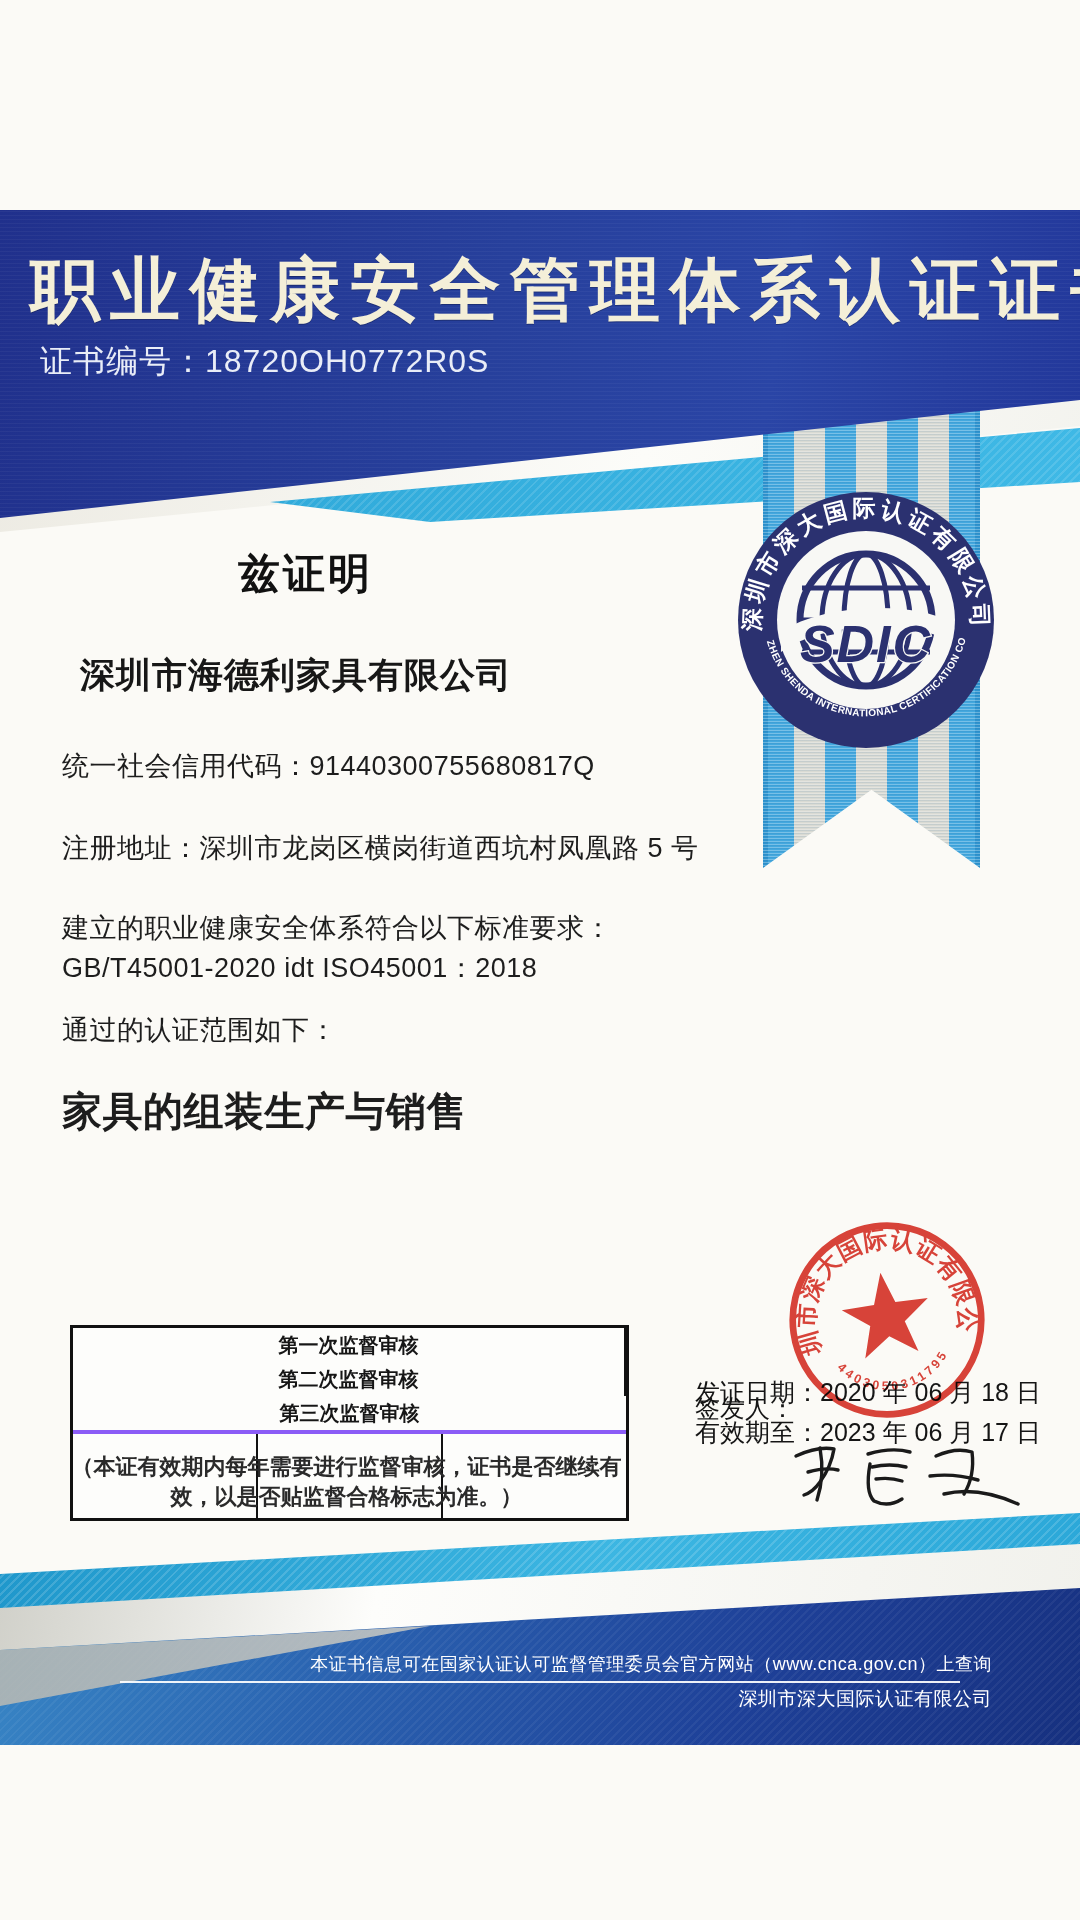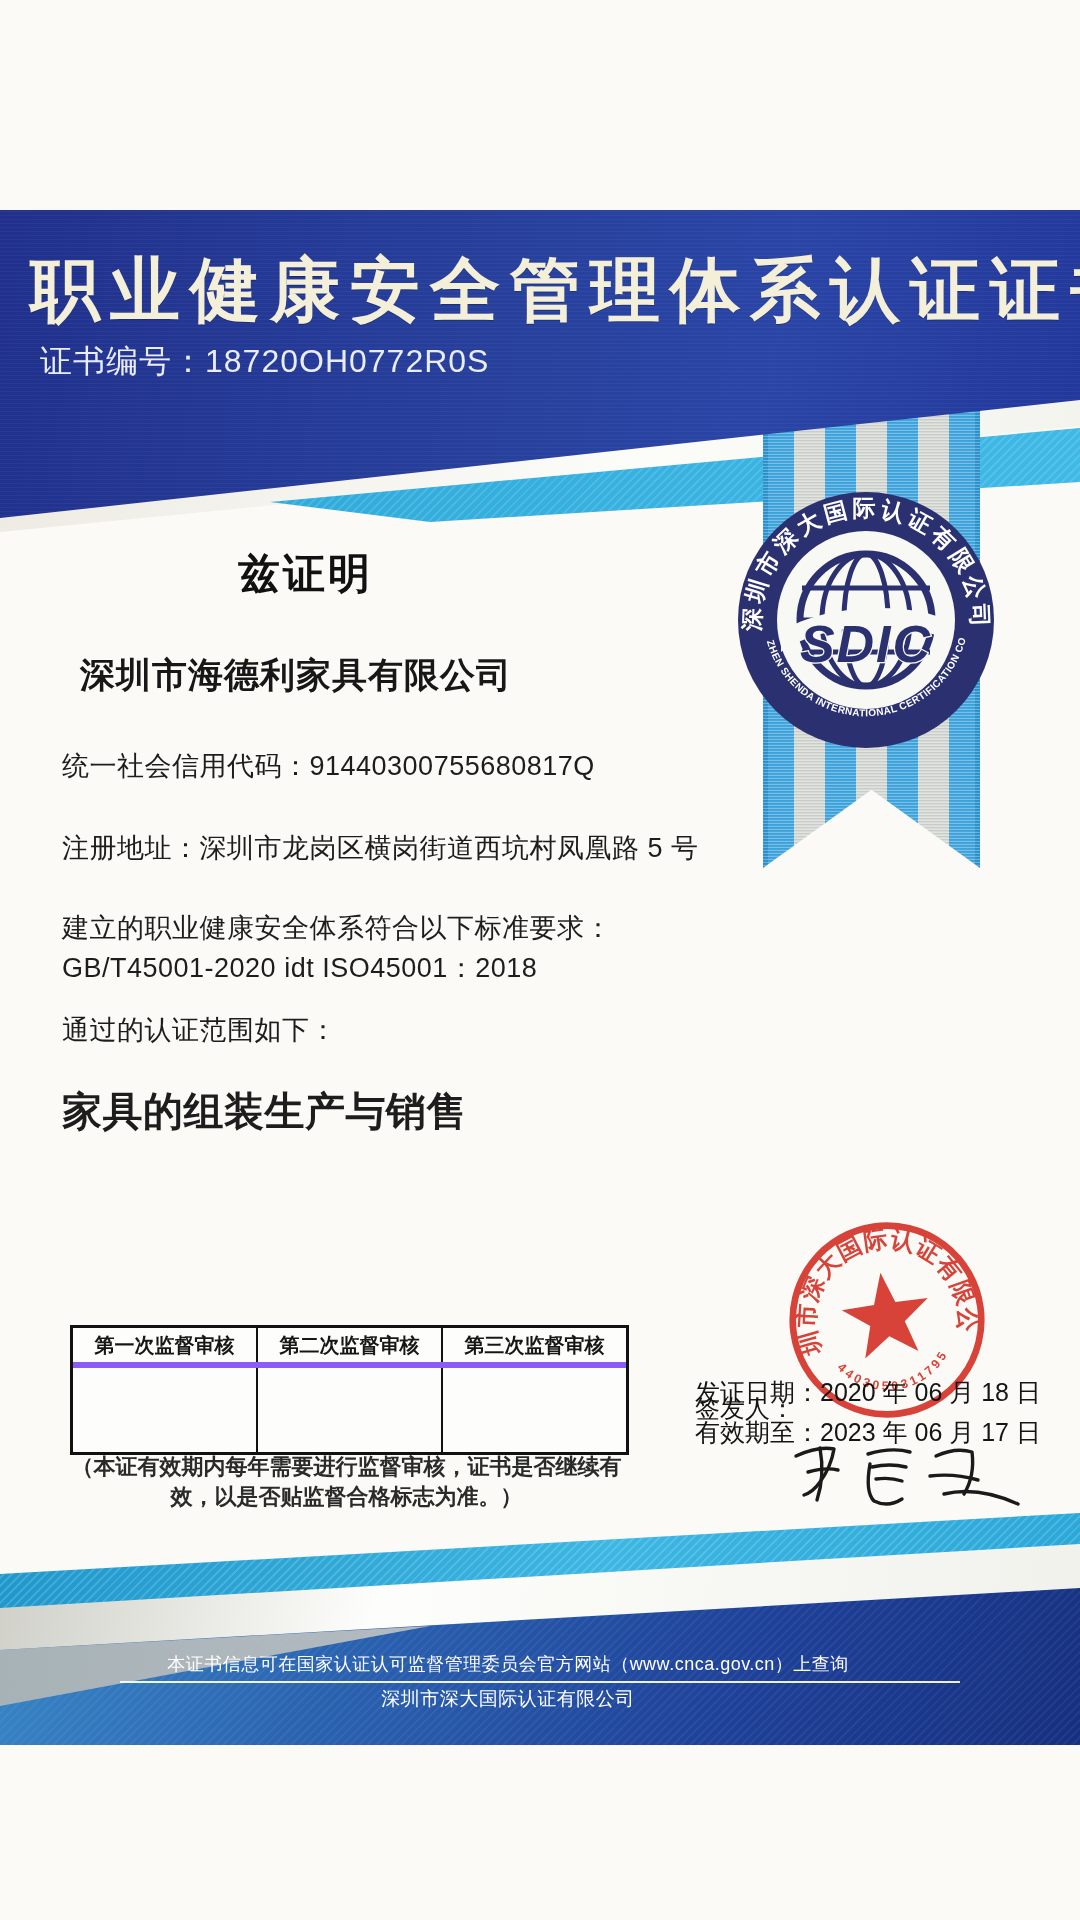--- a/index.html
+++ b/index.html
@@ -58,21 +58,21 @@
   .line{position:absolute;left:62px;font-size:27px;font-weight:500;color:#1d1d1d;letter-spacing:.5px;white-space:nowrap;}
   .l-credit{top:748px;}
   .l-addr{top:830px;}
   .l-stdintro{top:910px;}
   .l-std{top:950px;font-weight:400;}
   .l-scopeintro{top:1012px;}
   .l-scope{top:1084px;font-size:40px;font-weight:600;}
 
   
   .audit{position:absolute;left:70px;top:1325px;width:553px;border:3px solid #111;background:#fdfdfb;}
-  .audit .hrow{display:flex;border-bottom:6px solid #8b5cf6;}
+  .audit .hrow{display:flex;border-bottom:4px solid #8b5cf6;flex-direction:column;}
   .audit .hcell{flex:1;height:34px;line-height:34px;text-align:center;font-size:20px;font-weight:600;color:#161616;border-right:2px solid #111;}
   .audit .hcell:last-child{border-right:none;}
   .audit .brow{display:flex;height:84px;}
   .audit .bcell{flex:1;border-right:2px solid #111;}
   .audit .bcell:last-child{border-right:none;}
   .note{position:absolute;left:55px;top:1452px;width:583px;text-align:center;font-size:22px;font-weight:600;color:#2a2a2a;}
 
   
   .dates{position:absolute;left:695px;z-index:4;font-size:25px;font-weight:400;color:#151515;white-space:nowrap;}
   .d1{top:1376px;}
@@ -98,21 +98,21 @@
   .f-blue{
     background:
       repeating-linear-gradient(135deg, rgba(255,255,255,.05) 0 2px, rgba(0,0,0,0) 2px 6px),
       linear-gradient(115deg,#3a8cc9 0%,#2a62b0 35%,#1e4098 70%,#16307f 100%);
     clip-path:polygon(0 150px,1080px 88px,1080px 245px,0 245px);
   }
   .f-wedge{
     background:linear-gradient(100deg,#b9b9b2,#e6e6e0);
     clip-path:polygon(0 150px,430px 126px,0 206px);opacity:.85;
   }
-  .ftext{position:absolute;left:0;width:992px;text-align:center;color:#ffffff;font-size:18px;z-index:7;letter-spacing:.5px;padding-left:12px;}
+  .ftext{position:absolute;left:0;width:992px;text-align:right;color:#ffffff;font-size:18px;z-index:7;letter-spacing:.5px;}
   .f1{top:1652px;}
   .f2{top:1686px;font-size:19px;}
   .f3{top:1714px;}
   .frule{position:absolute;left:120px;top:1681px;width:840px;height:2px;background:rgba(255,255,255,.92);z-index:7;}
 </style>
 </head>
 <body>
 
 <div class="page">
 

